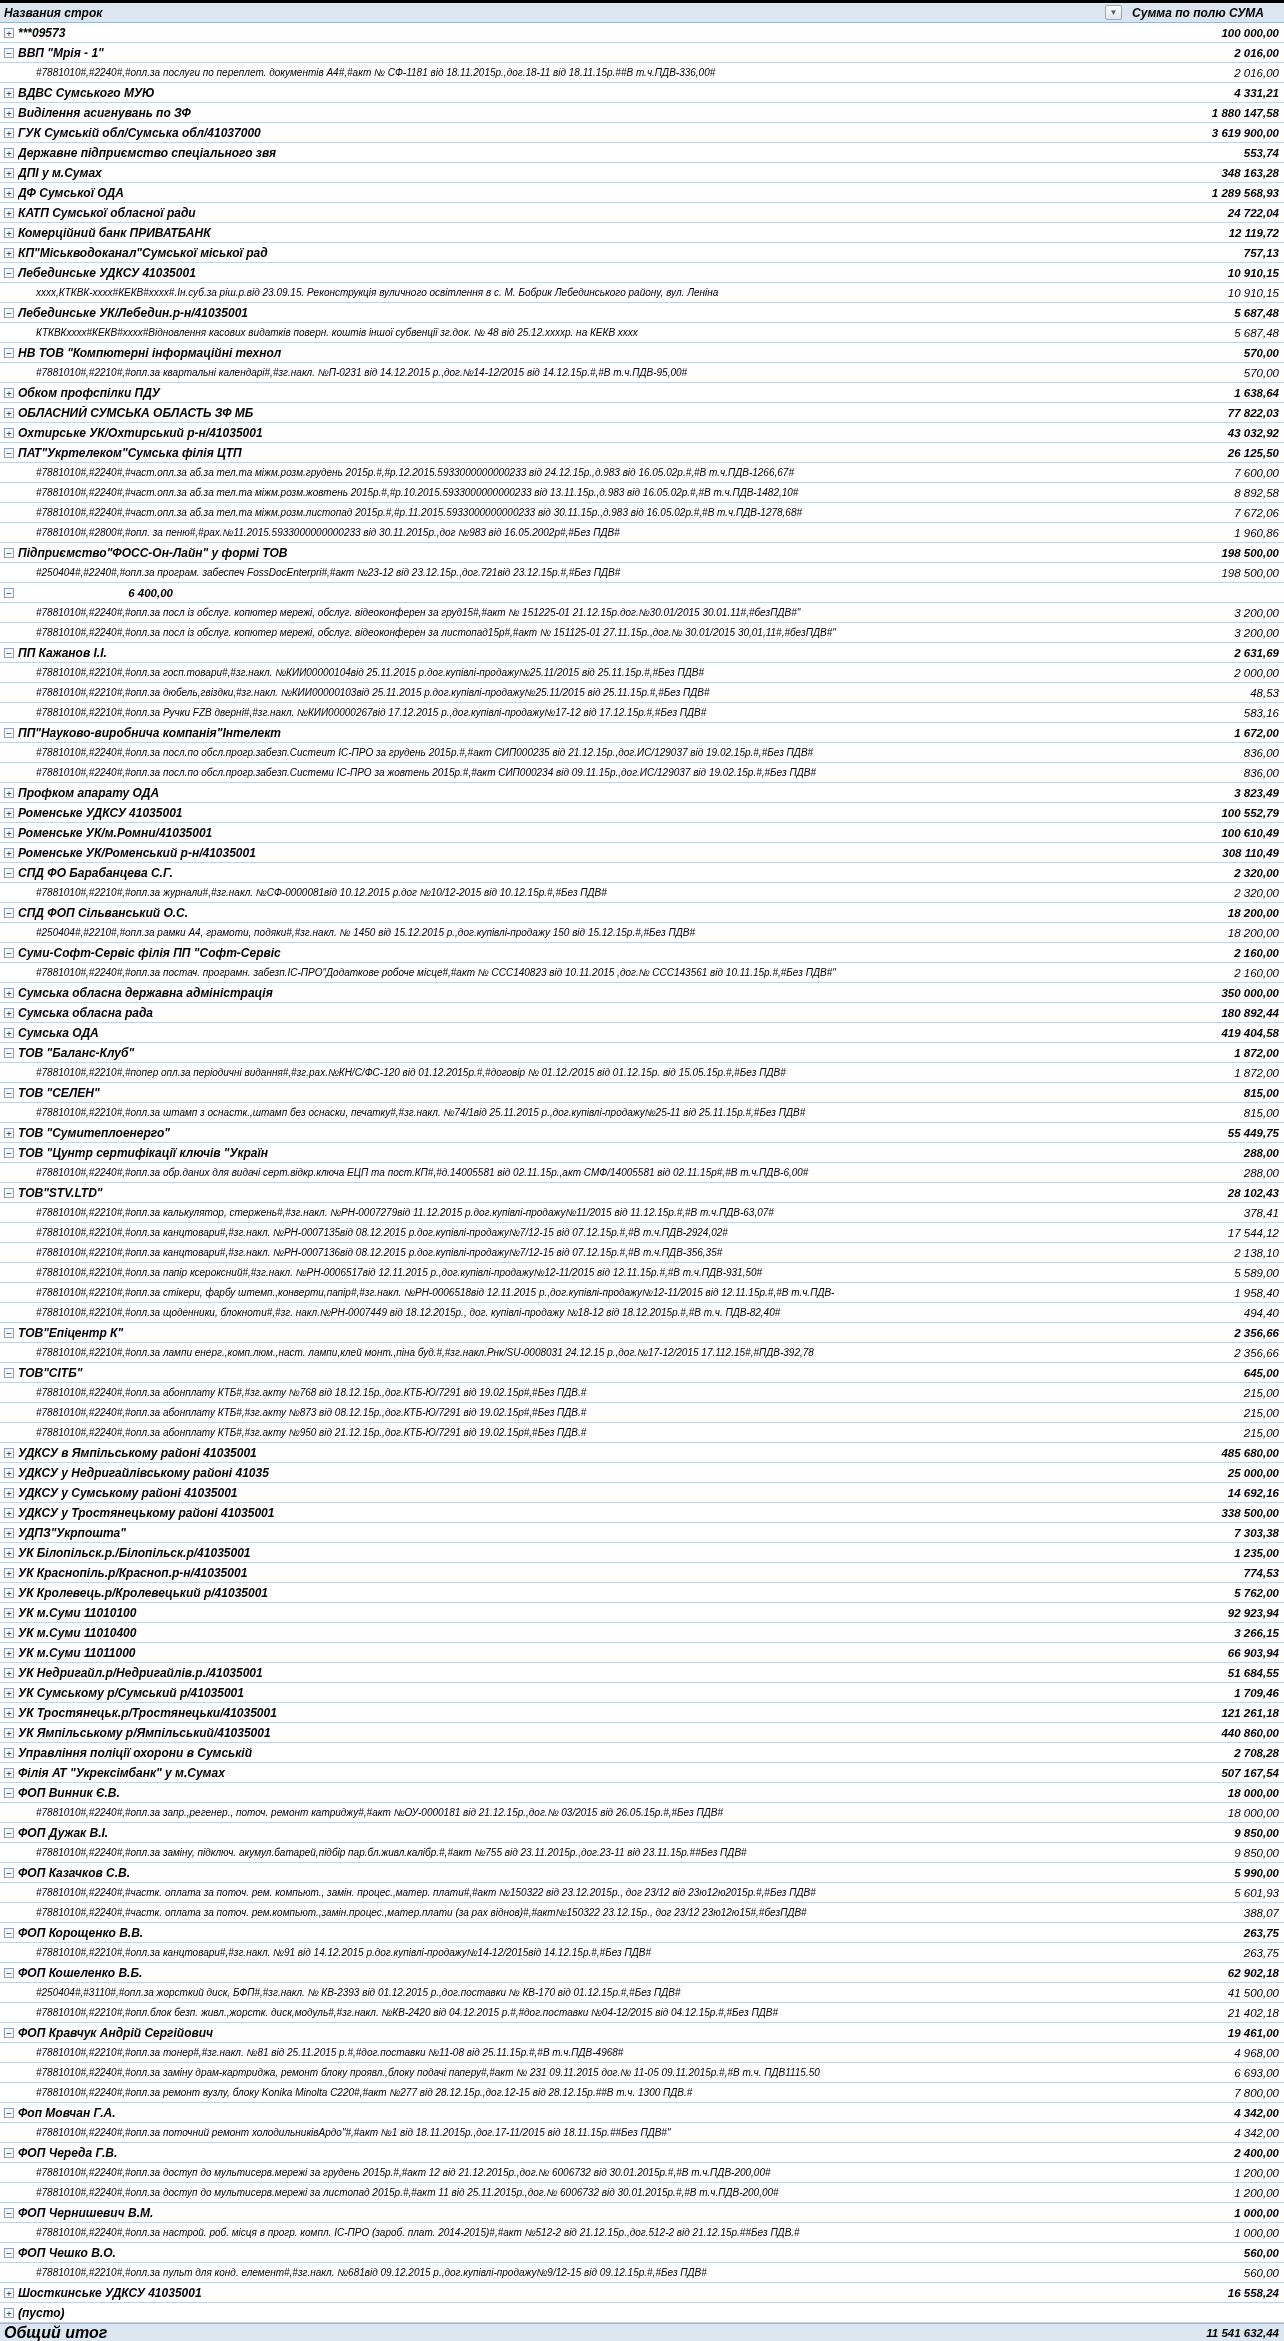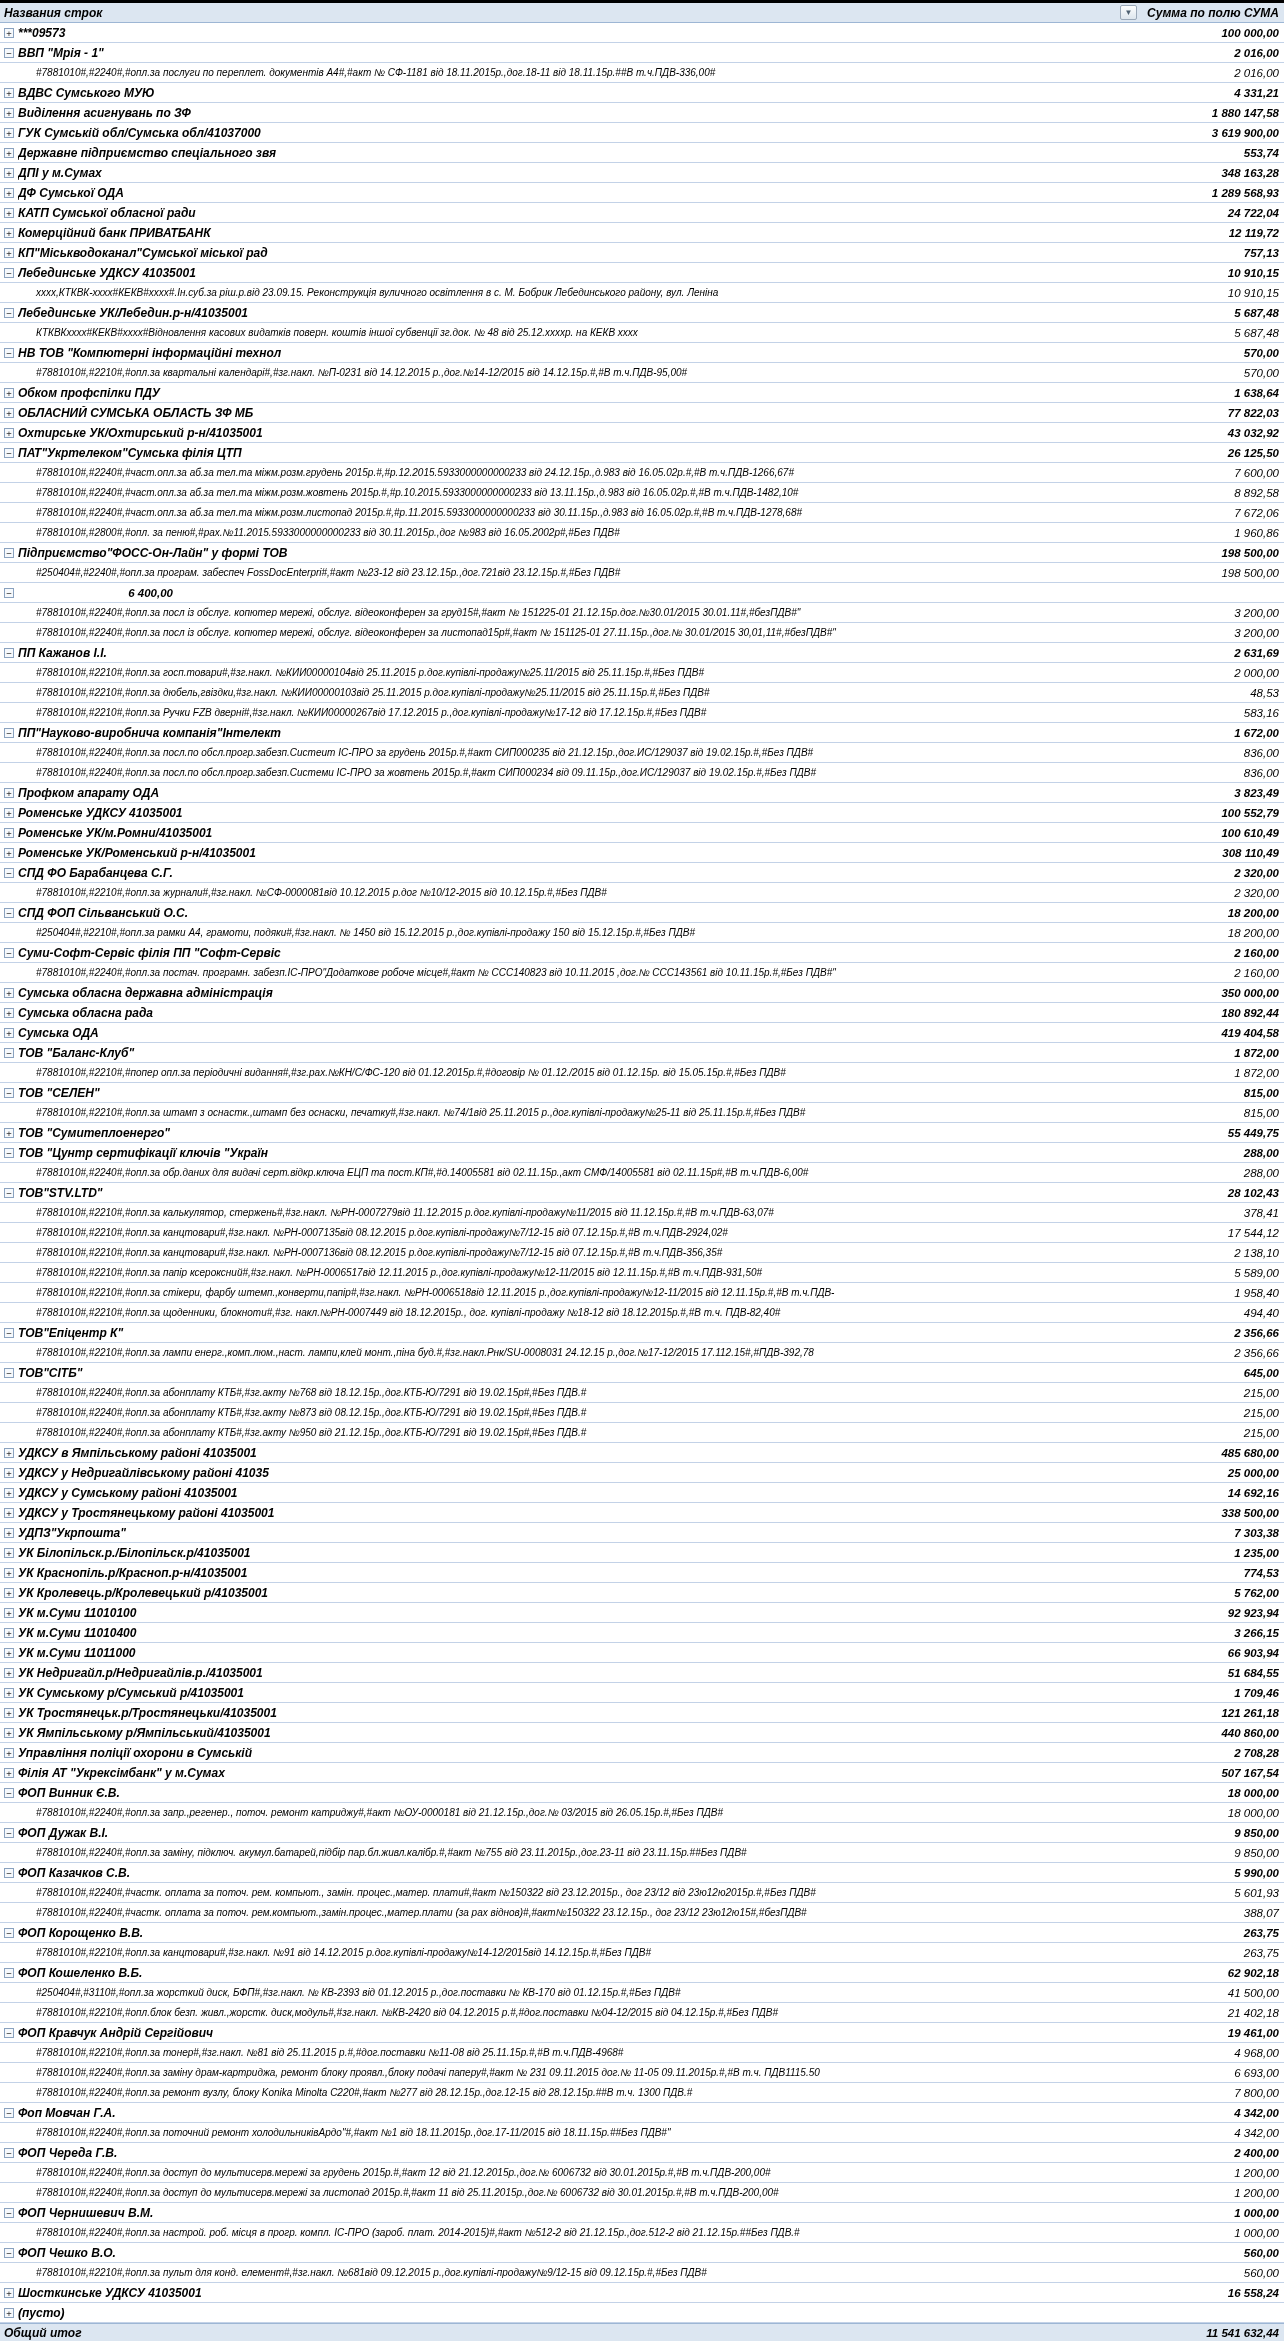--- a/index.html
+++ b/index.html
@@ -22,21 +22,21 @@
   }
   .row.header .hlabel { padding-left:4px; white-space:nowrap; }
   .spacer { flex:1; }
   .filterbtn {
     width:17px; height:15px; margin-right:10px;
     background:linear-gradient(#fdfefe,#dde6ee);
     border:1px solid #9aa8b8; border-radius:2px;
     display:flex; align-items:center; justify-content:center;
     font-size:8px; color:#4d6071; cursor:pointer;
   }
-  .sumlabel { padding-right:5px; white-space:nowrap; }
+  .sumlabel { padding-right:20px; white-space:nowrap; }
   .exp {
     width:10px; height:10px; min-width:10px;
     margin-left:4px; margin-right:4px;
     border:1px solid #8aa2bf; background:#f6f9fc;
     font-size:9px; line-height:8px; text-align:center;
     color:#333; font-weight:normal;
     font-family:"DejaVu Sans Mono", monospace;
     display:inline-flex; align-items:center; justify-content:center;
     cursor:pointer;
   }
@@ -48,21 +48,21 @@
   .lvl2 .lbl { padding-left:36px; font-size:10px; }
   .val {
     width:160px; min-width:160px; text-align:right;
     font-size:11.5px; padding-right:5px; white-space:nowrap;
   }
   .lvl1 .val { font-weight:bold; }
   .row.total {
     background:#dce6f1; font-weight:bold;
     border-top:1px solid #9db6d4; border-bottom:1px solid #9db6d4;
   }
-  .row.total .lbl { padding-left:4px; font-size:12px; font-weight:bold; }
+  .row.total .lbl { padding-left:4px; font-size:16px; font-weight:bold; }
   .row.total .val { font-weight:bold; }
 </style>
 </head>
 <body>
 
 <div id="pivot">
   <div class="row header">
     <span class="hlabel">Названия строк</span>
     <span class="spacer"></span>
     <span class="filterbtn">▼</span>

